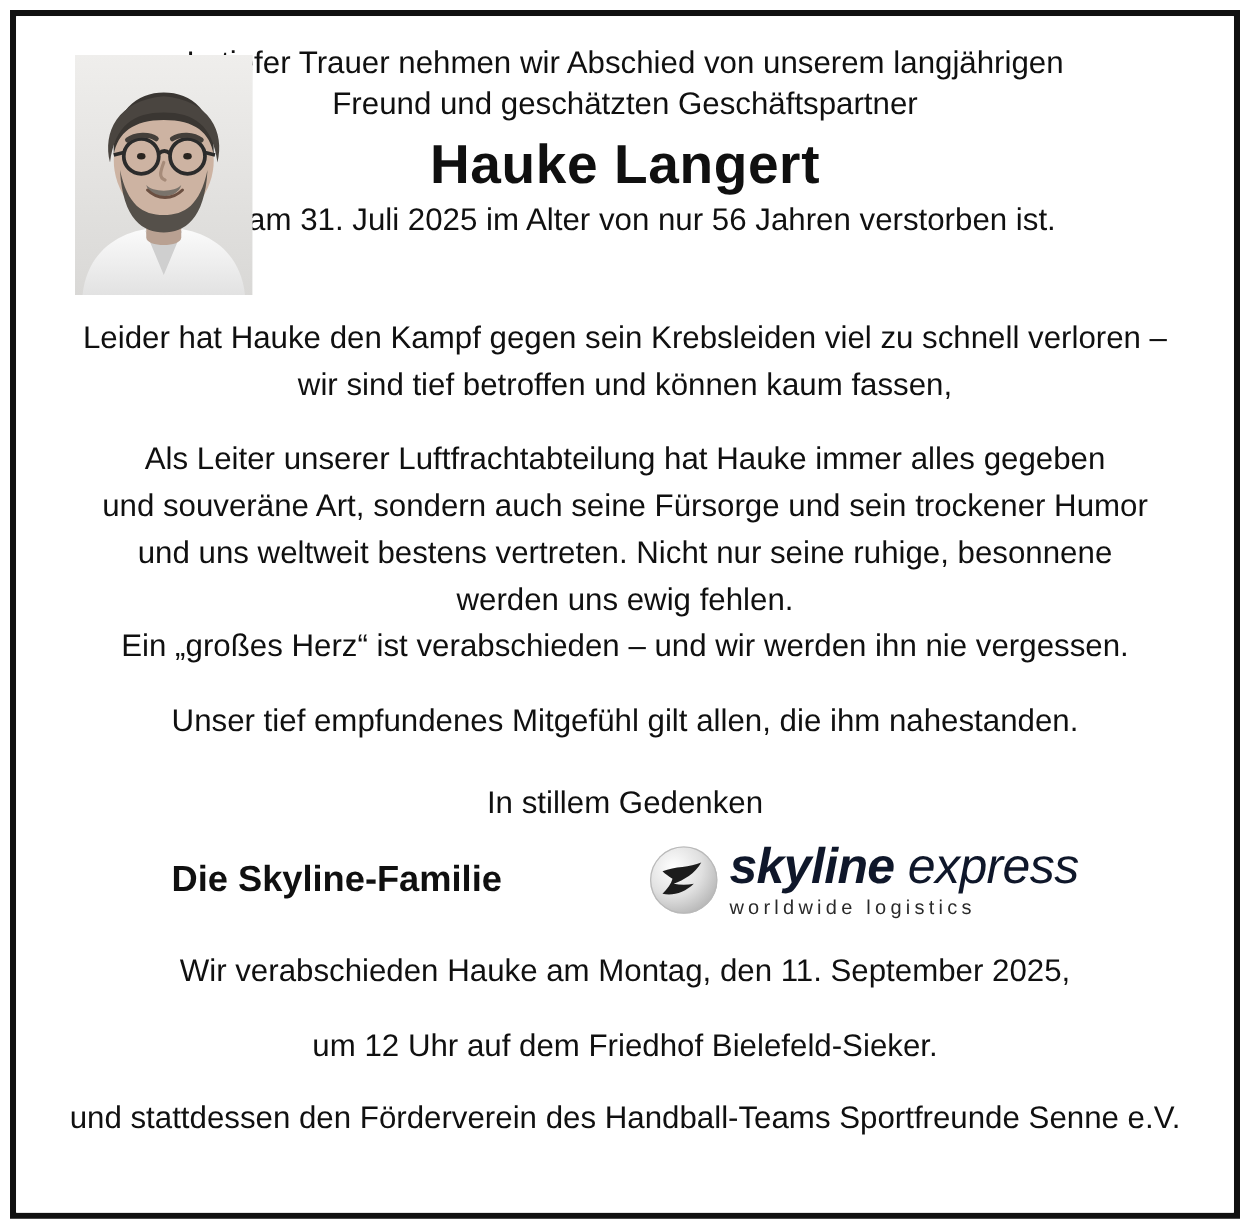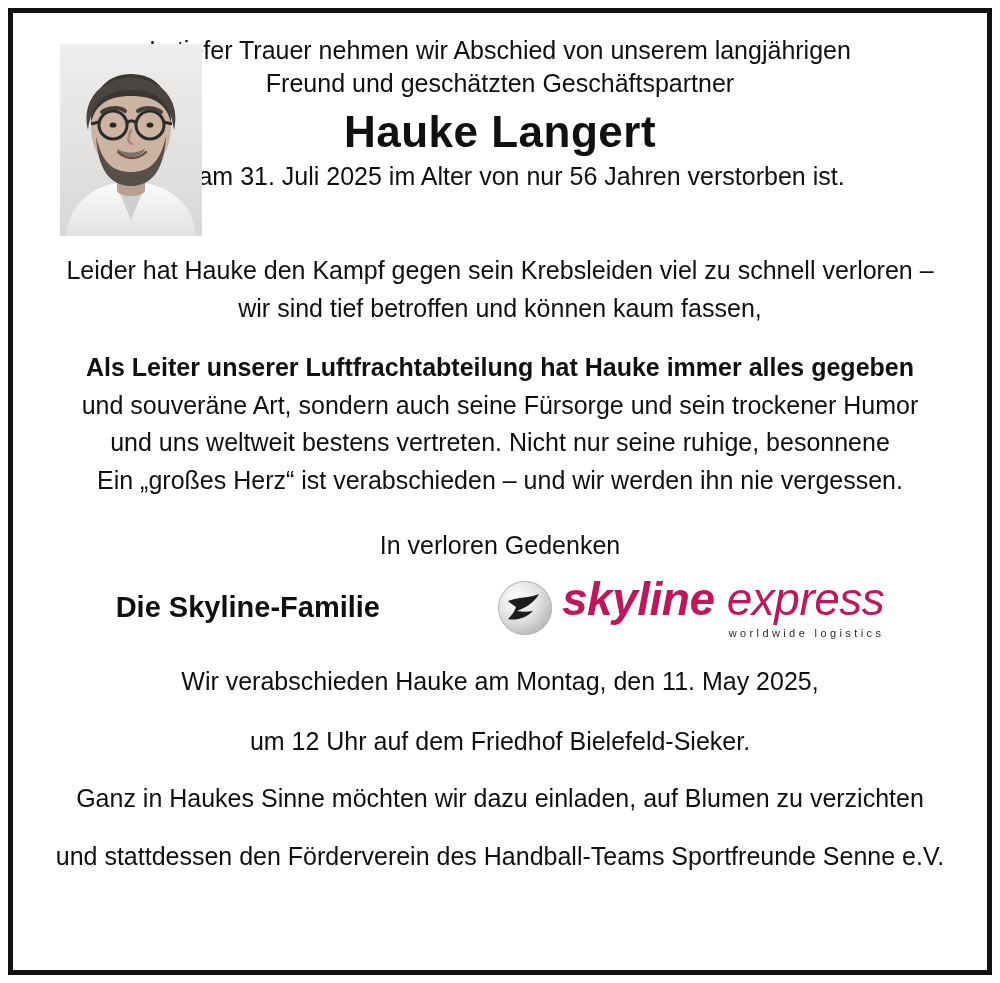--- a/index.html
+++ b/index.html
@@ -82,21 +82,20 @@
   .para {
     font-size: 25px;
     line-height: 1.34;
     margin-top: 6px;
   }
   .para.tight {
     margin-top: 4px;
   }
   .para-spaced {
     margin-top: 26px;
-    font-weight: bold;
   }
 
   .memoriam {
     font-size: 25px;
     margin-top: 34px;
   }
 
   .signature-row {
     display: flex;
     align-items: center;
@@ -125,36 +124,36 @@
   }
   .logo-mark svg {
     position: absolute;
     left: 0; top: 0;
   }
   .logo-text {
     text-align: left;
     line-height: 1;
   }
   .logo-word {
-    font-size: 46px;
+    font-size: 40px;
     font-style: italic;
     font-weight: bold;
-    color: #be185d;
+    color: #0f172a;
     letter-spacing: -0.5px;
   }
   .logo-word .light {
     font-weight: normal;
     font-style: italic;
   }
   .logo-sub {
-    font-size: 11px;
+    font-size: 16px;
     letter-spacing: 3.4px;
     color: #2a2a2a;
     margin-top: 6px;
-    text-align: right;
+    text-align: left;
   }
 
   .funeral {
     font-size: 25px;
     line-height: 1.34;
     margin-top: 26px;
   }
   .donation {
     font-size: 25px;
     line-height: 1.34;
@@ -223,42 +222,43 @@
           <div class="deceased-name">Hauke Langert</div>
           <div class="death-line">der am 31. Juli 2025 im Alter von nur 56 Jahren verstorben ist.</div>
         </div>
 
         <div class="para">Leider hat Hauke den Kampf gegen sein Krebsleiden viel zu schnell verloren –</div>
         <div class="para tight">wir sind tief betroffen und können kaum fassen,</div>
 
         <div class="para para-spaced">Als Leiter unserer Luftfrachtabteilung hat Hauke immer alles gegeben</div>
         <div class="para tight">und souveräne Art, sondern auch seine Fürsorge und sein trockener Humor</div>
         <div class="para tight">und uns weltweit bestens vertreten. Nicht nur seine ruhige, besonnene</div>
+        <div class="para tight">werden uns ewig fehlen.</div>
         <div class="para tight">Ein „großes Herz“ ist verabschieden – und wir werden ihn nie vergessen.</div>
 
-
-        <div class="memoriam">In verloren Gedenken</div>
+        <div class="para para-spaced">Unser tief empfundenes Mitgefühl gilt allen, die ihm nahestanden.</div>
+
+        <div class="memoriam">In stillem Gedenken</div>
 
         <div class="signature-row">
           <div class="family-name">Die Skyline-Familie</div>
           <div class="logo">
             <div class="logo-mark">
               <svg width="54" height="54" viewBox="0 0 54 54" xmlns="http://www.w3.org/2000/svg" aria-hidden="true">
                 <path d="M10 20 C 20 16, 32 17, 41 13 C 36 22, 27 27, 19 30 C 24 31, 30 31, 35 30 C 28 37, 18 40, 10 38 C 14 34, 17 30, 18 26 C 15 24, 12 22, 10 20 Z" fill="#1c1c1c"></path>
               </svg>
             </div>
             <div class="logo-text">
               <div class="logo-word"><span>skyline</span><span class="light"> express</span></div>
               <div class="logo-sub">worldwide logistics</div>
             </div>
           </div>
         </div>
 
-        <div class="funeral">Wir verabschieden Hauke am Montag, den 11. May 2025,</div>
+        <div class="funeral">Wir verabschieden Hauke am Montag, den 11. September 2025,</div>
         <div class="funeral tight">um 12 Uhr auf dem Friedhof Bielefeld-Sieker.</div>
 
-        <div class="donation">Ganz in Haukes Sinne möchten wir dazu einladen, auf Blumen zu verzichten</div>
         <div class="donation tight">und stattdessen den Förderverein des Handball-Teams Sportfreunde Senne e.V.</div>
 
       </div>
     </div>
   </div>
 </div>
 
 </body></html>

